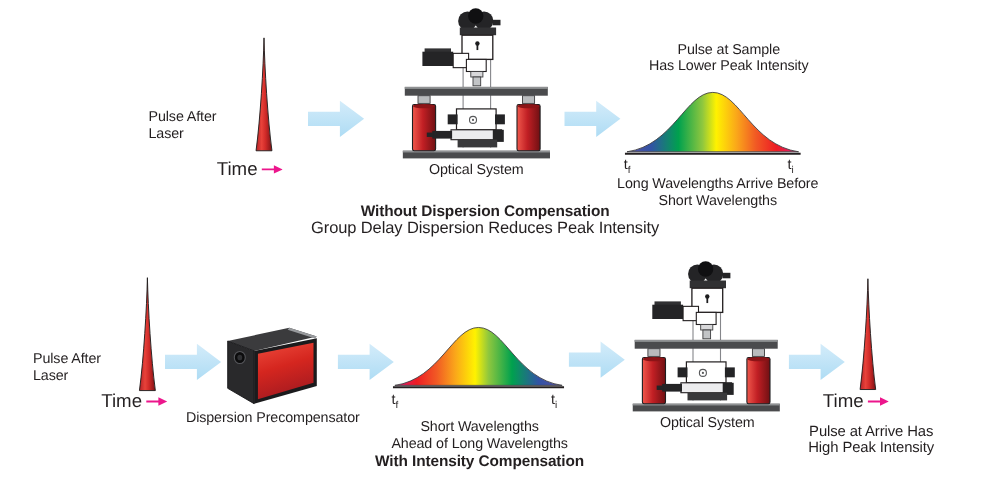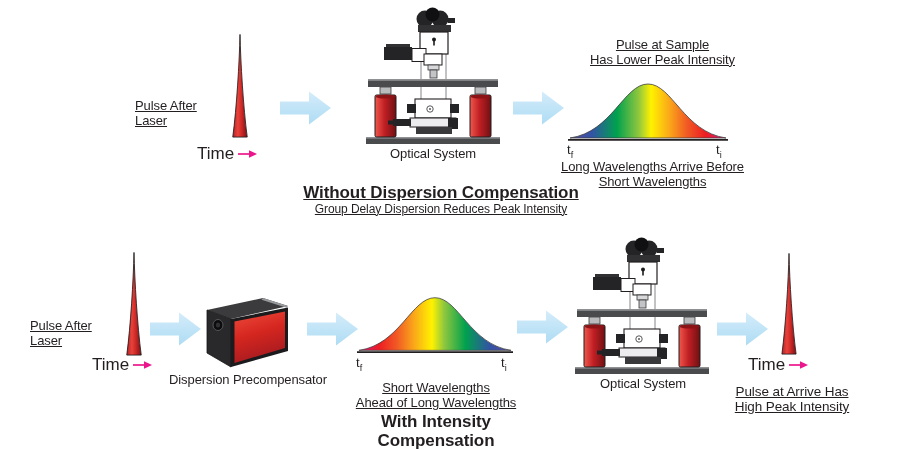--- a/index.html
+++ b/index.html
@@ -2,23 +2,23 @@
 <html><head>
 <meta charset="utf-8">
 <style>
   html,body{margin:0;padding:0;background:#fff;}
   #canvas{position:relative;width:900px;height:450px;background:#ffffff;overflow:hidden;
           font-family:"Liberation Sans",sans-serif;color:#231f20;}
   .abs{position:absolute;}
   .t{position:absolute;font-size:13px;line-height:1.12;color:#231f20;letter-spacing:-0.1px;}
   .center{text-align:center;}
   .right{text-align:left;}
-  .b{font-weight:bold;font-size:17px;}
-  .n{font-size:12px;}
-  .line{display:block;text-decoration:underline;}
+  .b{font-weight:bold;font-size:14px;}
+  .n{font-size:15px;}
+  .line{display:block;}
   .timerow{position:absolute;display:flex;align-items:center;gap:3px;font-size:17px;}
   .tl{position:absolute;font-size:13px;}
   .tl sub{font-size:9px;line-height:0;}
   svg{display:block;}
 </style>
 </head>
 <body>
 
 <div id="canvas">
 

